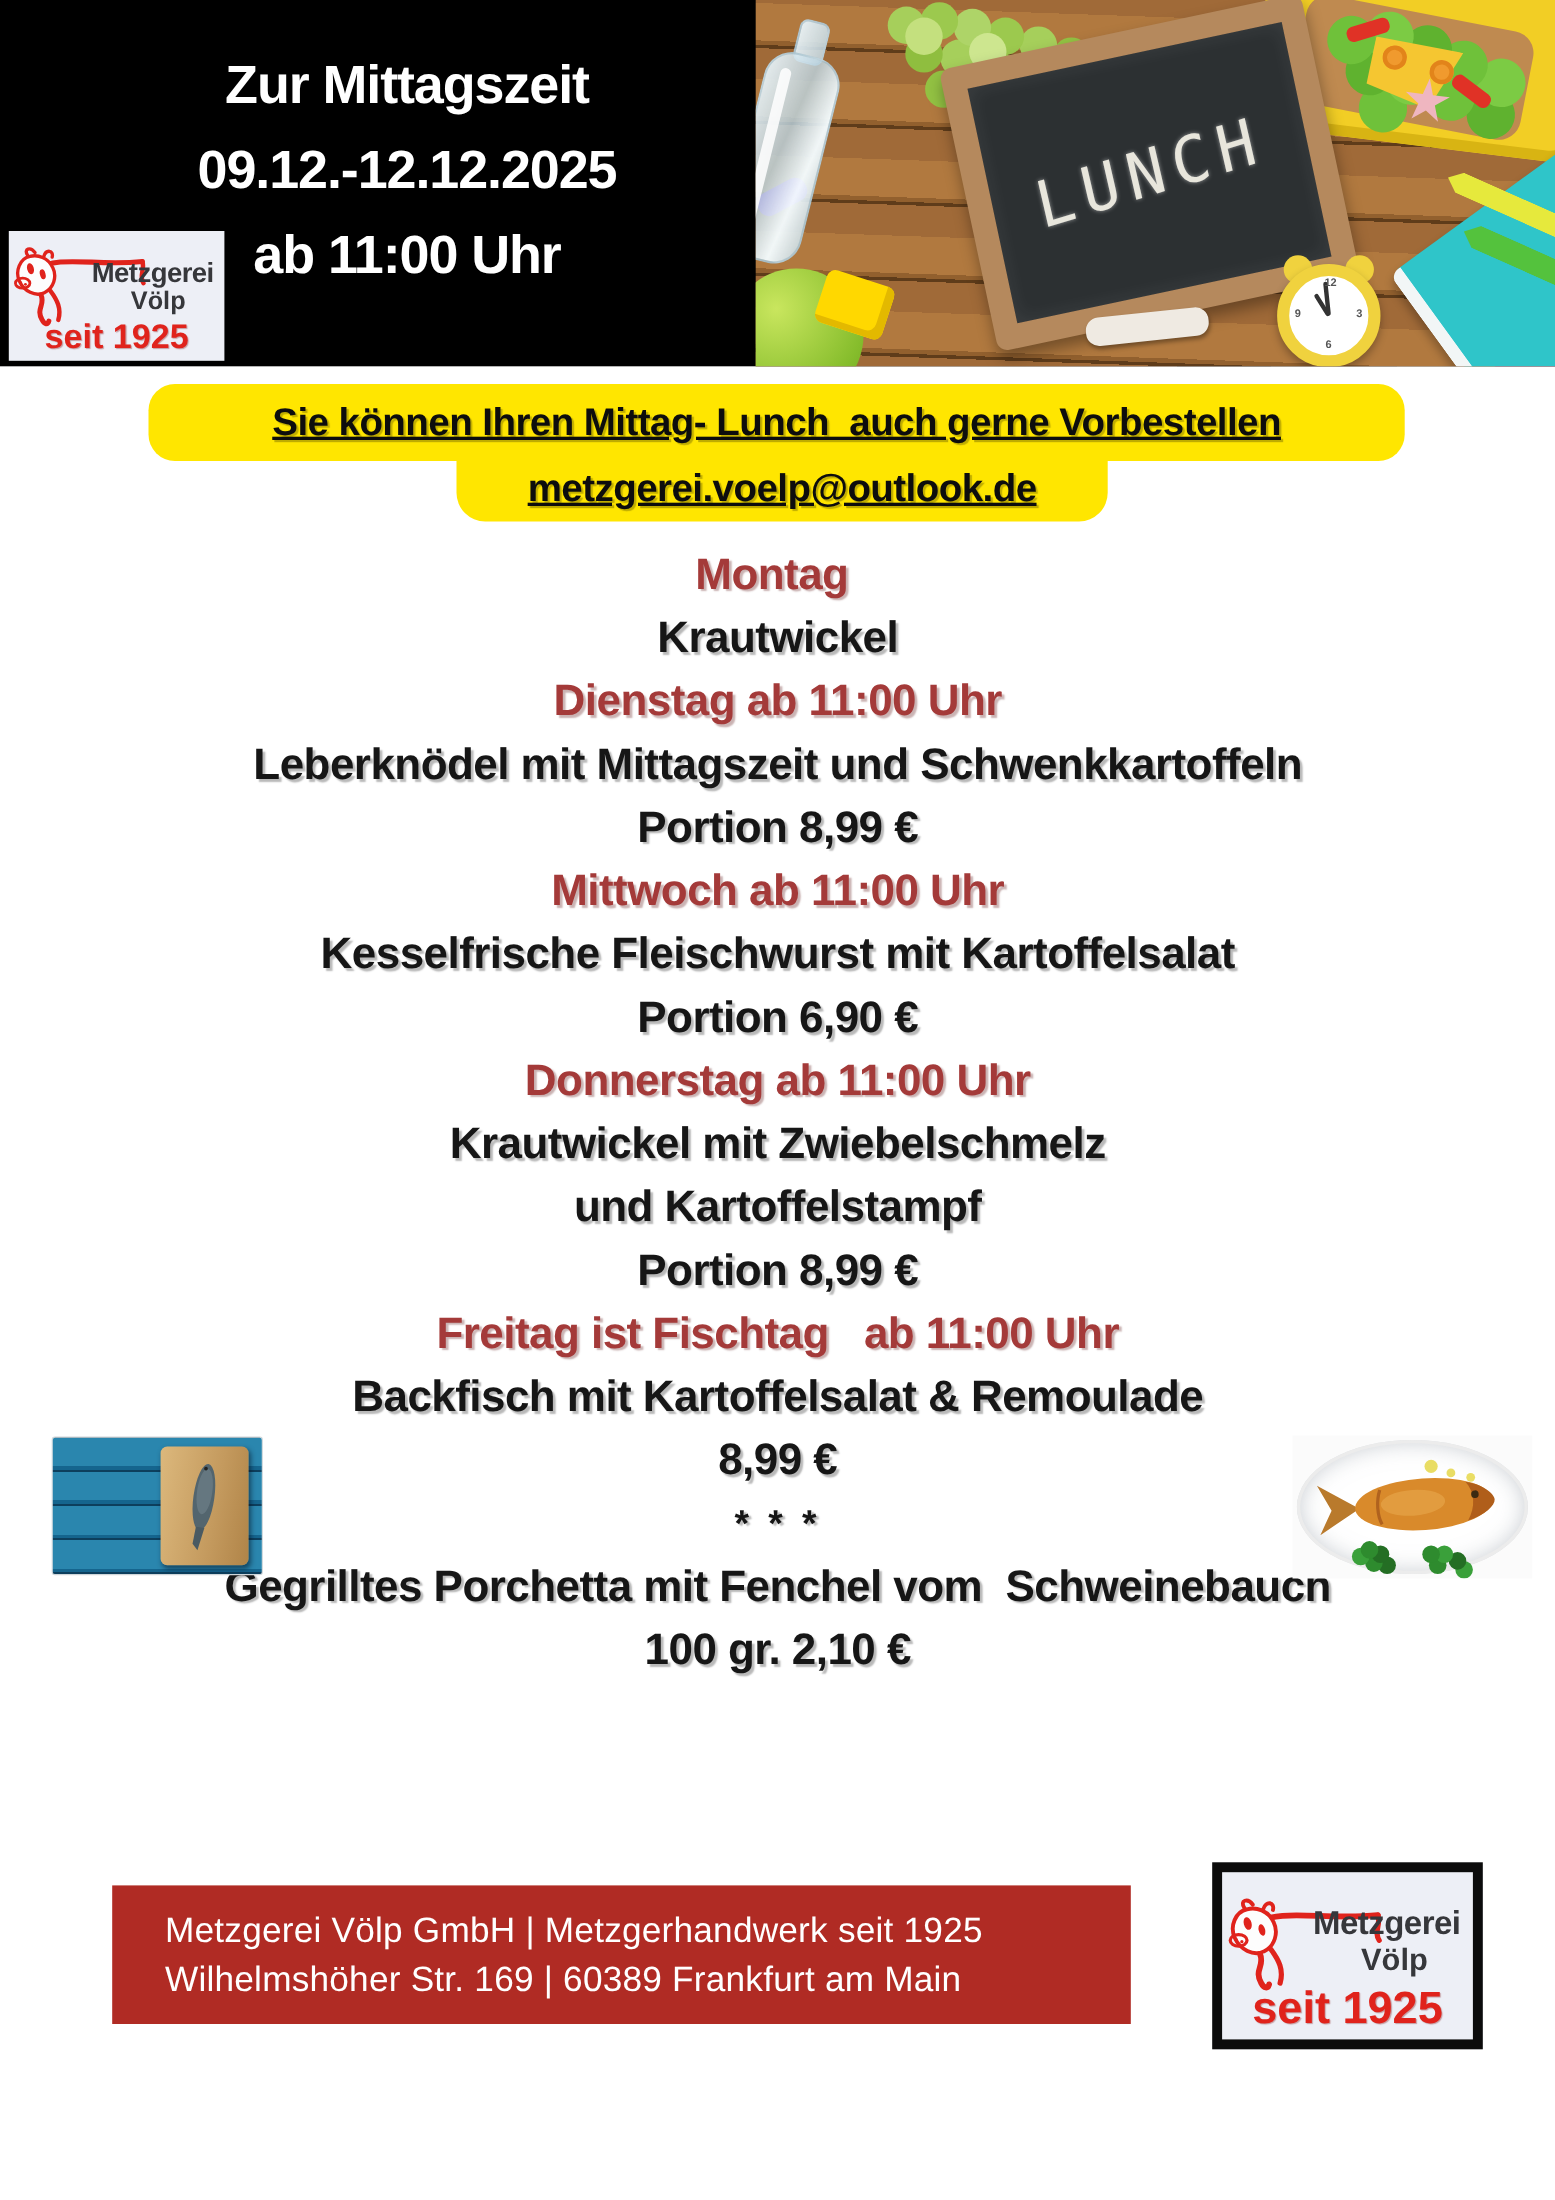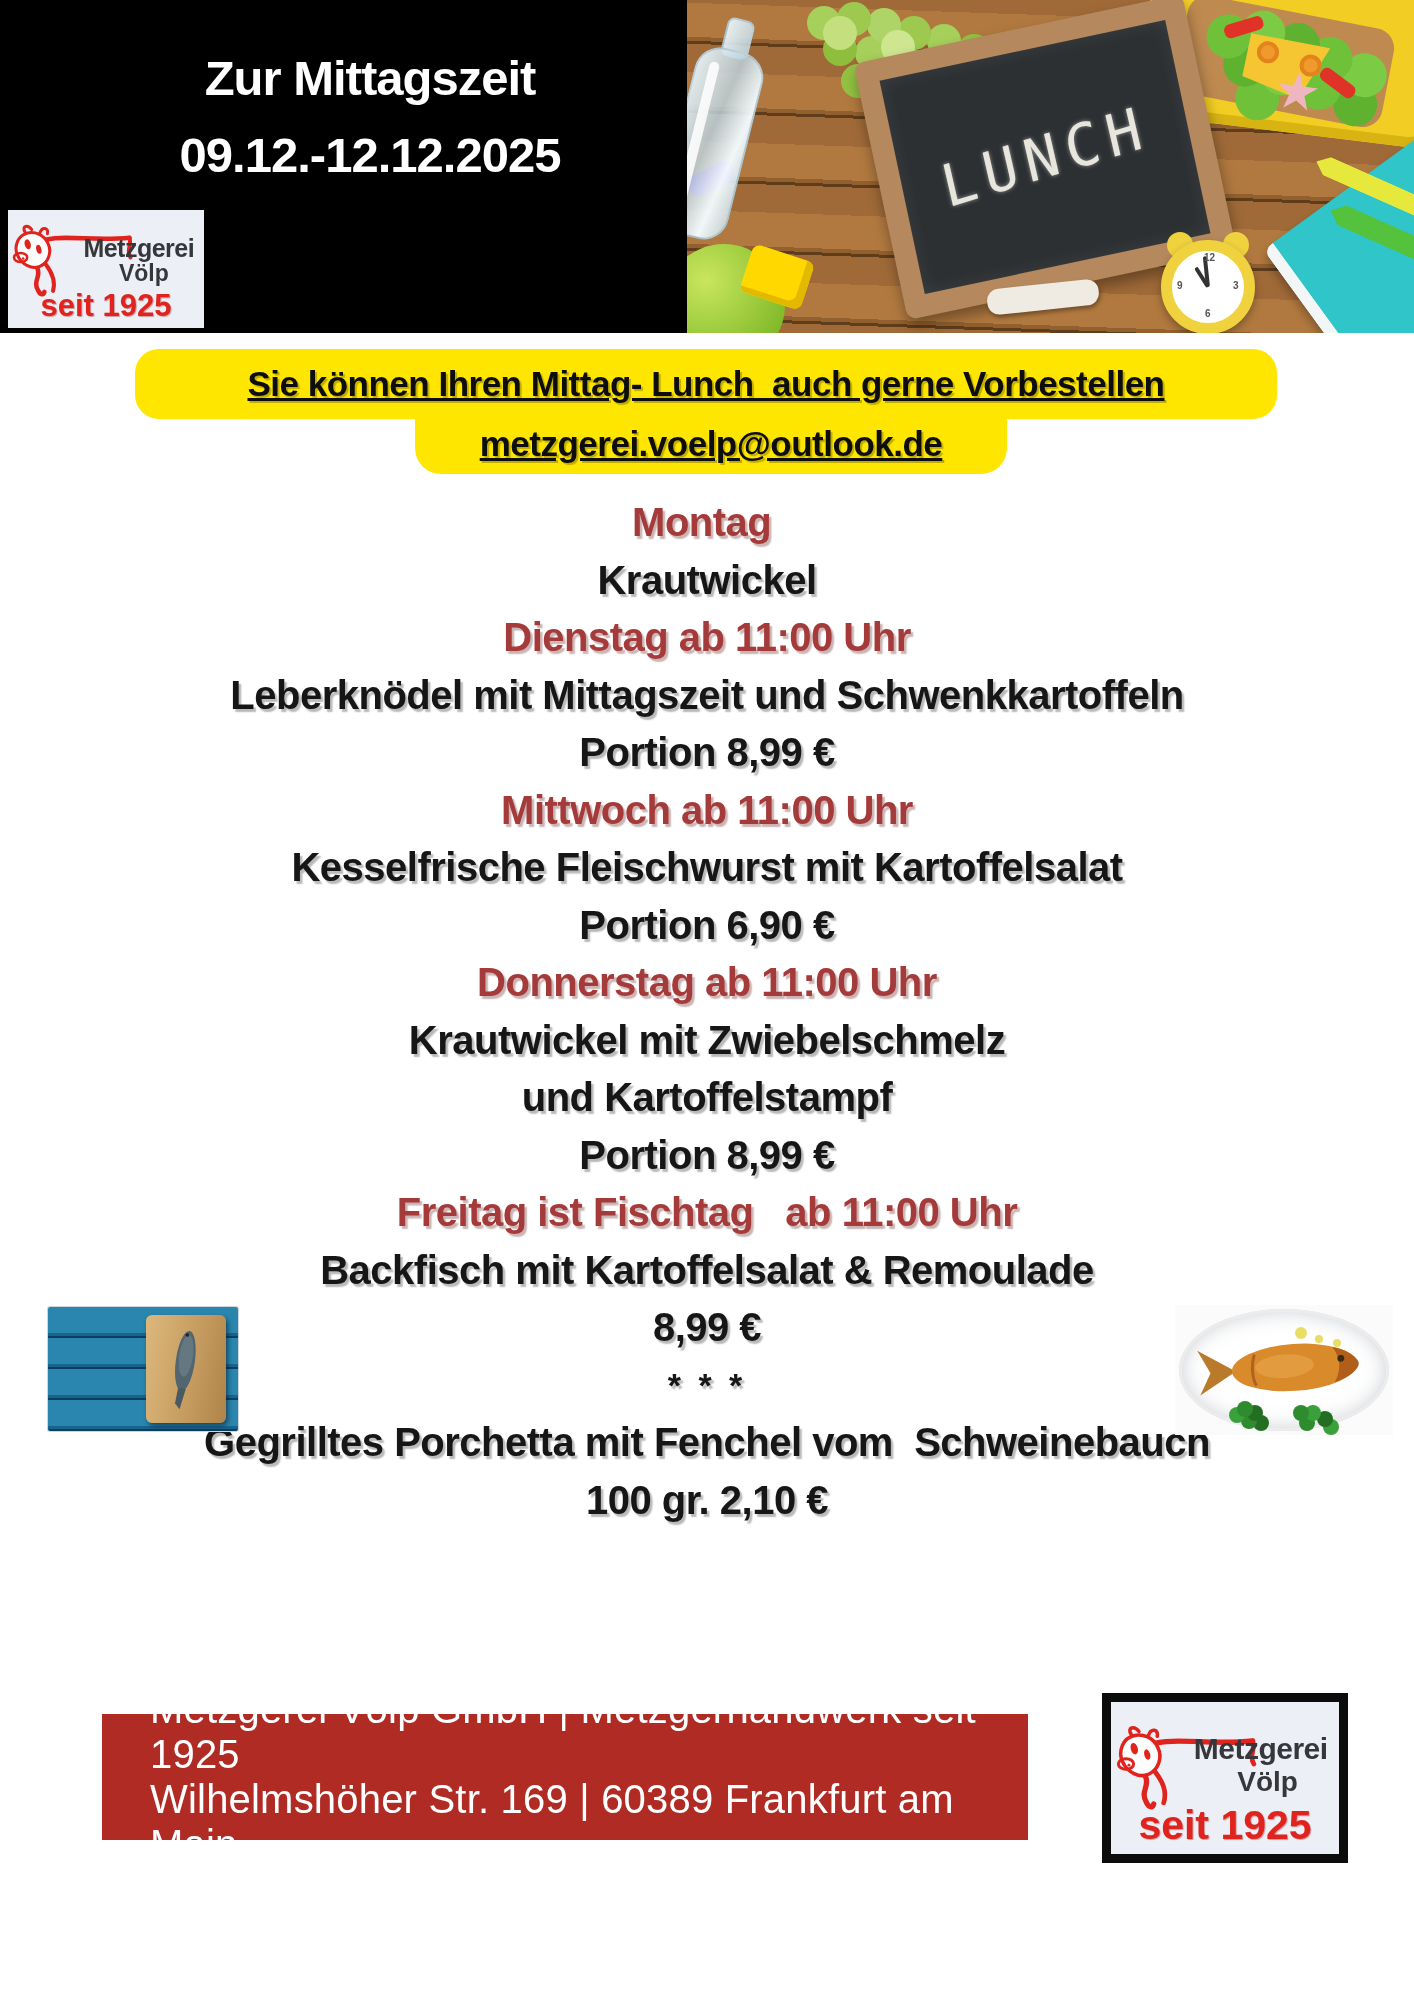--- a/index.html
+++ b/index.html
@@ -120,21 +120,21 @@
   .parsley{position:absolute;width:16px;height:16px;border-radius:50%;background:#2e8b2e;}
   .parsley.p1{left:62px;top:96px;box-shadow:10px 4px #246e24,-8px 6px #3aa03a,4px 12px #2e8b2e,16px 14px #246e24;}
   .parsley.p2{left:118px;top:100px;box-shadow:12px 0 #3aa03a,24px 6px #246e24,6px 10px #2e8b2e,30px 14px #3aa03a;}
   .oil{position:absolute;width:12px;height:12px;border-radius:50%;background:#e6d84a;opacity:.85;}
   .oil.o1{left:120px;top:22px;box-shadow:18px 6px 0 -2px #e6d84a;}
   .oil.o2{left:158px;top:34px;width:8px;height:8px;}
 
   
   .footer-bar{position:absolute;left:102px;top:1714px;width:926px;height:126px;background:var(--bar-red);
     display:flex;flex-direction:column;justify-content:center;padding-left:48px;}
-  .footer-line{color:#fff;font-size:40px;line-height:45px;font-weight:normal;letter-spacing:0.2px;}
+  .footer-line{color:#fff;font-size:32px;line-height:45px;font-weight:normal;letter-spacing:0.2px;}
 </style>
 </head>
 <body>
 
 <div class="page">
 
   <div class="header-black"></div>
 
   <div class="photo">
     <div class="grapes-a"></div>
@@ -174,20 +174,21 @@
       <span class="num" style="left:43px;top:12px;">12</span>
       <span class="num" style="left:72px;top:40px;">3</span>
       <span class="num" style="left:44px;top:68px;">6</span>
       <span class="num" style="left:16px;top:40px;">9</span>
     </div>
   </div>
 
   <div class="header-title">
     <div>Zur Mittagszeit</div>
     <div>09.12.-12.12.2025</div>
+    <div>ab 11:00 Uhr</div>
   </div>
 
   <div class="brand-logo logo-top">
     <svg viewBox="0 0 240 150">
       <g fill="none" stroke="#e0231c" stroke-linecap="round">
         <path d="M38,42 C85,14 145,36 232,27" stroke-width="9"></path>
         <path d="M232,27 C237,42 225,52 234,66" stroke-width="8"></path>
         <path d="M30,18 C12,22 3,44 11,62 C19,80 40,91 56,83 C73,75 79,54 71,38 C63,20 44,14 30,18 Z" fill="#fdfdfd" stroke-width="6"></path>
         <path d="M26,16 C18,4 31,0 39,11" stroke-width="6"></path>
         <path d="M55,18 C59,4 73,7 70,19" stroke-width="6"></path>

